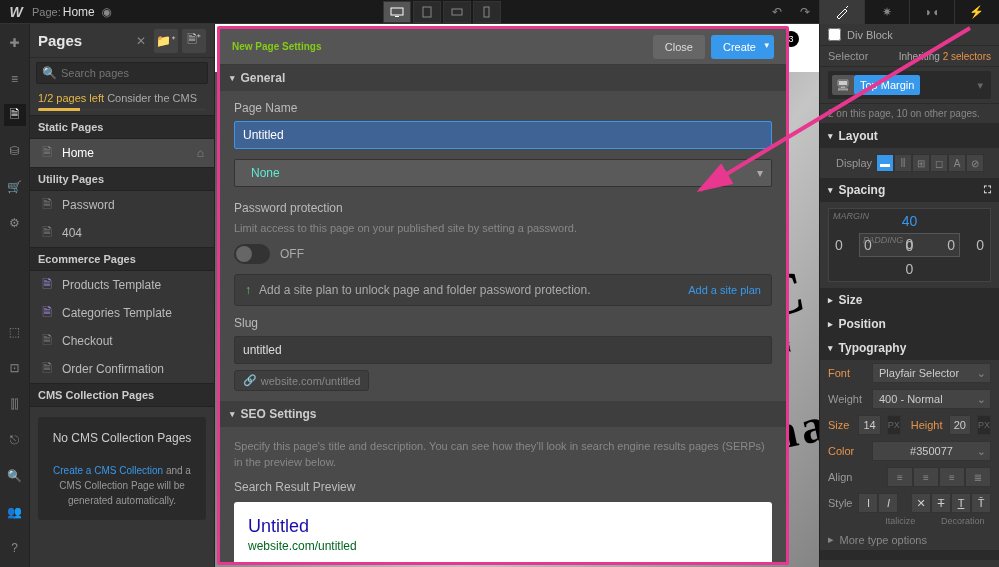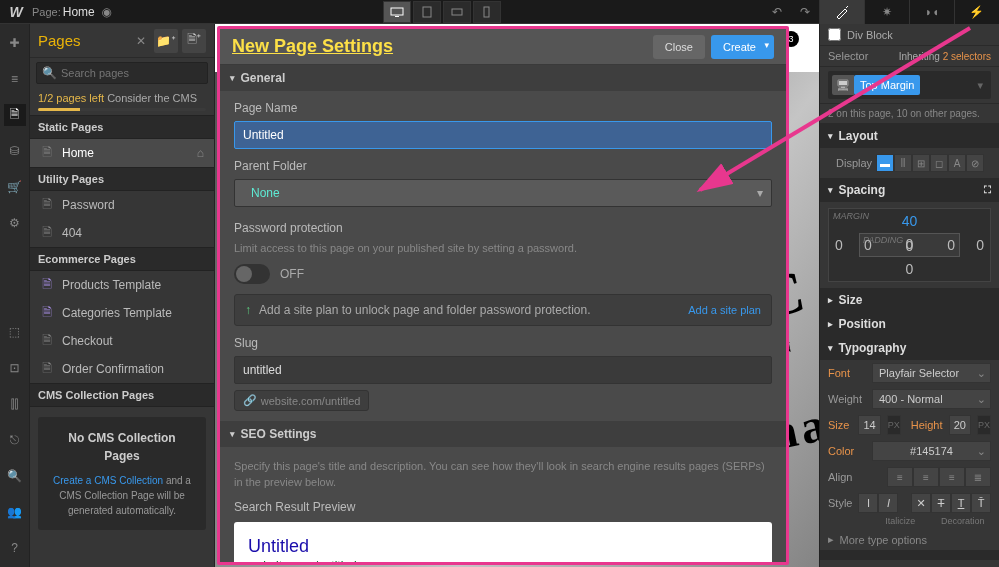--- a/index.html
+++ b/index.html
@@ -19,54 +19,54 @@
 .topbar-right-tabs .tab { flex: 1; display: flex; align-items: center; justify-content: center; color: #888; border-left: 1px solid #333; }
 .topbar-right-tabs .tab.active { background: #3a3a3a; color: #fff; }
 
 .left-rail { position: absolute; left: 0; top: 24px; bottom: 0; width: 30px; background: #2b2b2b; display: flex; flex-direction: column; align-items: center; padding-top: 8px; gap: 14px; border-right: 1px solid #222; }
 .left-rail .rail-icon { width: 22px; height: 22px; display: flex; align-items: center; justify-content: center; color: #888; }
 .left-rail .rail-icon.active { background: #1a1a1a; color: #fff; }
 .left-rail .bottom-group { margin-top: auto; margin-bottom: 8px; display: flex; flex-direction: column; gap: 14px; }
 
 .pages-panel { position: absolute; left: 30px; top: 24px; bottom: 0; width: 185px; background: #363636; border-right: 1px solid #222; display: flex; flex-direction: column; }
 .pages-header { height: 34px; display: flex; align-items: center; padding: 0 8px; border-bottom: 1px solid #2a2a2a; }
-.pages-header .title { color: #eab308; font-size: 15px; font-weight: 400; flex: 1; }
+.pages-header .title { color: #e5e5e5; font-size: 15px; font-weight: 700; flex: 1; }
 .pages-header .hdr-btn { width: 24px; height: 24px; background: #444; display: flex; align-items: center; justify-content: center; color: #ccc; margin-left: 4px; border-radius: 2px; }
 .search-row { padding: 4px 6px; }
 .search-input { width: 100%; height: 22px; background: #2a2a2a; border: 1px solid #222; color: #888; padding: 0 24px; border-radius: 2px; font-size: 11px; }
 .search-wrap { position: relative; }
 .search-wrap .sicon { position: absolute; left: 6px; top: 4px; color: #666; }
 .cms-banner { padding: 4px 8px; font-size: 11px; }
 .cms-banner .yellow { color: #e6b84a; }
 .cms-banner .bar { height: 3px; background: #3a3a3a; margin-top: 4px; border-radius: 2px; overflow: hidden; }
 .cms-banner .bar .fill { height: 100%; width: 25%; background: #e6b84a; }
 .section-hdr { background: #2a2a2a; padding: 5px 8px; font-size: 11px; color: #ccc; font-weight: 600; border-top: 1px solid #222; border-bottom: 1px solid #222; }
 .page-item { height: 28px; display: flex; align-items: center; padding: 0 10px; gap: 8px; color: #bbb; font-size: 12px; }
 .page-item.active { background: #4a4a4a; color: #fff; }
 .page-item .picon { width: 14px; text-align: center; color: #888; }
 .page-item .picon.purple { color: #a98fe8; }
 .page-item .home-ind { margin-left: auto; color: #888; }
 .collection-box { margin: 10px 8px; background: #2a2a2a; border-radius: 3px; padding: 12px; text-align: center; color: #999; font-size: 10px; line-height: 1.5; }
-.collection-box .cb-title { color: #ccc; font-size: 12px; font-weight: 700; margin-bottom: 8px; }
+.collection-box .cb-title { color: #ccc; font-size: 12px; font-weight: 400; margin-bottom: 16px; }
 .collection-box .link { color: #3898ec; margin-top: 28px; }
 
 .canvas { position: absolute; left: 215px; top: 24px; right: 180px; bottom: 0; background: #fff; overflow: hidden; }
 .canvas-inner { position: absolute; inset: 0; display: flex; flex-direction: column; }
 .canvas-header { height: 48px; display: flex; align-items: center; justify-content: flex-end; padding: 0 30px; gap: 12px; }
 .cart-icon { position: relative; }
 .cart-badge { position: absolute; top: -6px; right: -10px; width: 16px; height: 16px; border-radius: 50%; background: #000; color: #fff; font-size: 9px; display: flex; align-items: center; justify-content: center; }
 .canvas-hero { flex: 1; position: relative; overflow: hidden; }
 .hero-img { position: absolute; inset: 0; background: linear-gradient(135deg, #3a3a3a 0%, #8a8a8a 40%, #c5c5c5 60%, #6a6a6a 100%); transform: rotate(-8deg) scale(1.3); }
 .hero-text { position: absolute; top: 40%; right: 10px; color: #000; font-size: 60px; font-weight: 700; letter-spacing: 4px; transform: rotate(-12deg); font-family: Georgia, serif; }
 .hero-sub { position: absolute; top: 58%; right: 20px; color: #000; font-size: 14px; letter-spacing: 6px; transform: rotate(-12deg); font-family: Georgia, serif; }
 
 .modal-overlay { position: absolute; left: 215px; top: 24px; right: 290px; bottom: 0; }
 .modal { position: absolute; left: 2px; top: 2px; right: -80px; bottom: 2px; background: #4a4a4a; border: 3px solid #e8378e; border-radius: 2px; display: flex; flex-direction: column; overflow: hidden; }
 .modal-hdr { height: 36px; background: #555; display: flex; align-items: center; padding: 0 12px; border-bottom: 1px solid #3a3a3a; }
-.modal-title { color: #fde047; font-size: 18px; font-weight: 600; flex: 1; text-decoration: underline; }
+.modal-title { color: #84cc16; font-size: 10px; font-weight: 600; flex: 1; }
 .modal-btn { height: 24px; padding: 0 12px; background: #666; color: #ddd; border: none; border-radius: 3px; font-size: 11px; margin-left: 6px; cursor: pointer; }
 .modal-btn.primary { background: #3898ec; color: #fff; }
 .modal-btn.dropdown { padding-right: 18px; position: relative; }
 .modal-btn.dropdown::after { content: "▾"; position: absolute; right: 5px; top: 5px; font-size: 9px; }
 .modal-body { flex: 1; overflow-y: auto; padding: 0; }
 .modal-body::-webkit-scrollbar { width: 8px; }
 .modal-body::-webkit-scrollbar-track { background: #3a3a3a; }
 .modal-body::-webkit-scrollbar-thumb { background: #666; }
 .acc-hdr { background: #3e3e3e; padding: 6px 10px; color: #ccc; font-size: 12px; font-weight: 600; display: flex; align-items: center; gap: 6px; }
 .acc-hdr .chev { font-size: 9px; }
@@ -286,21 +286,20 @@
     <div class="modal-body">
       <div class="acc-hdr">
           <span class="chev">▾</span>
           <span>General</span>
         </div>
       <div class="form-section">
         <label class="form-label">Page Name</label>
         <input class="form-input focused" value="Untitled" style="">
       </div>
       <div class="form-section" style="padding-top:0">
-        <label class="form-label">Parent Folder</label>
         <div class="form-select">None</div>
       </div>
       <div class="form-section" style="padding-top:4px">
         <label class="form-label">Password protection</label>
         <div class="form-desc">Limit access to this page on your published site by setting a password.</div>
         <div class="toggle-row">
           <div class="toggle">
               <div class="knob"></div>
             </div>
           <span>OFF</span>
@@ -412,21 +411,21 @@
   <div class="typo-row">
     <span class="tlabel">Size</span>
     <div class="typo-num">14</div>
       <div class="typo-unit">PX</div>
     <span class="tlabel" style="margin-left:4px">Height</span>
     <div class="typo-num">20</div>
       <div class="typo-unit">PX</div>
   </div>
   <div class="typo-row">
       <span class="tlabel">Color</span>
-      <div class="typo-select" style="justify-content:center">#145174</div>
+      <div class="typo-select" style="justify-content:center">#350077</div>
     </div>
   <div class="typo-row">
       <span class="tlabel plain">Align</span>
     <div class="align-opts">
       <div class="opt">≡</div>
       <div class="opt">≡</div>
       <div class="opt">≡</div>
       <div class="opt">≣</div>
     </div>
   </div>

